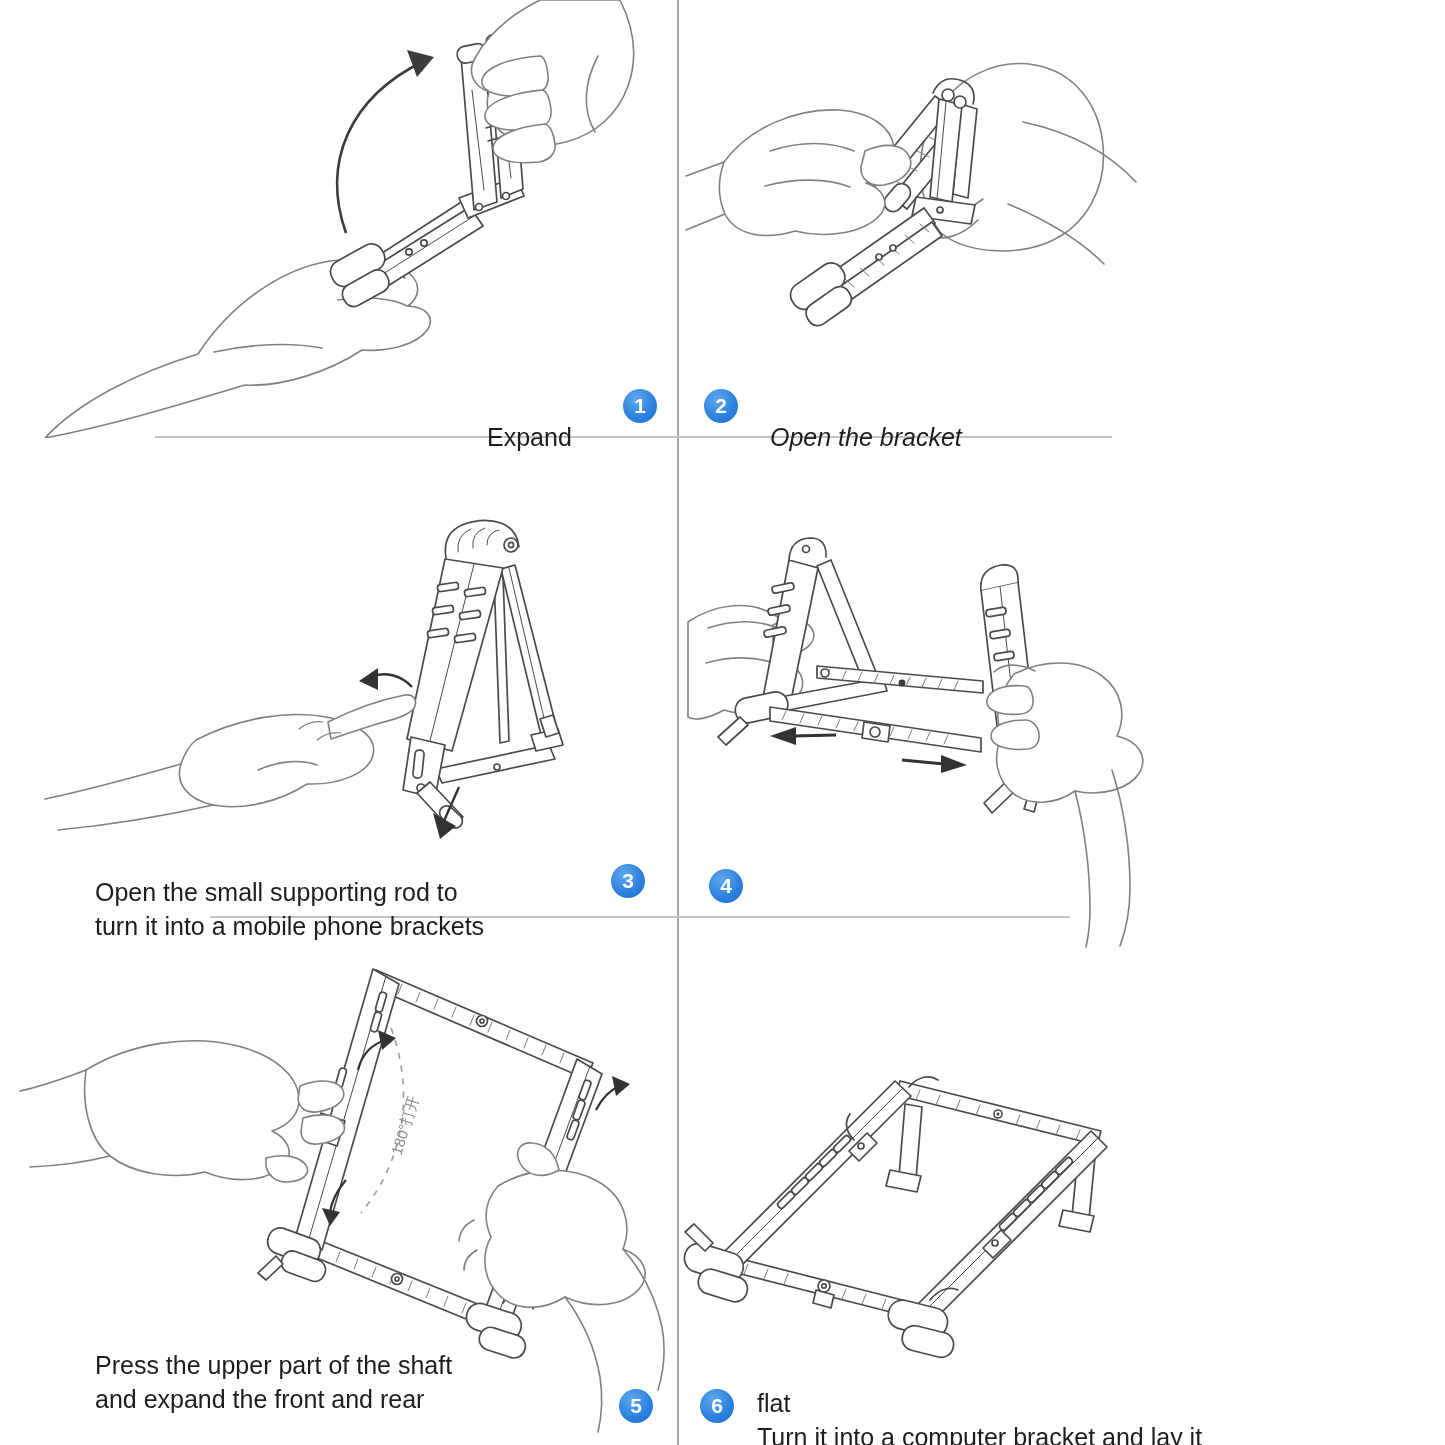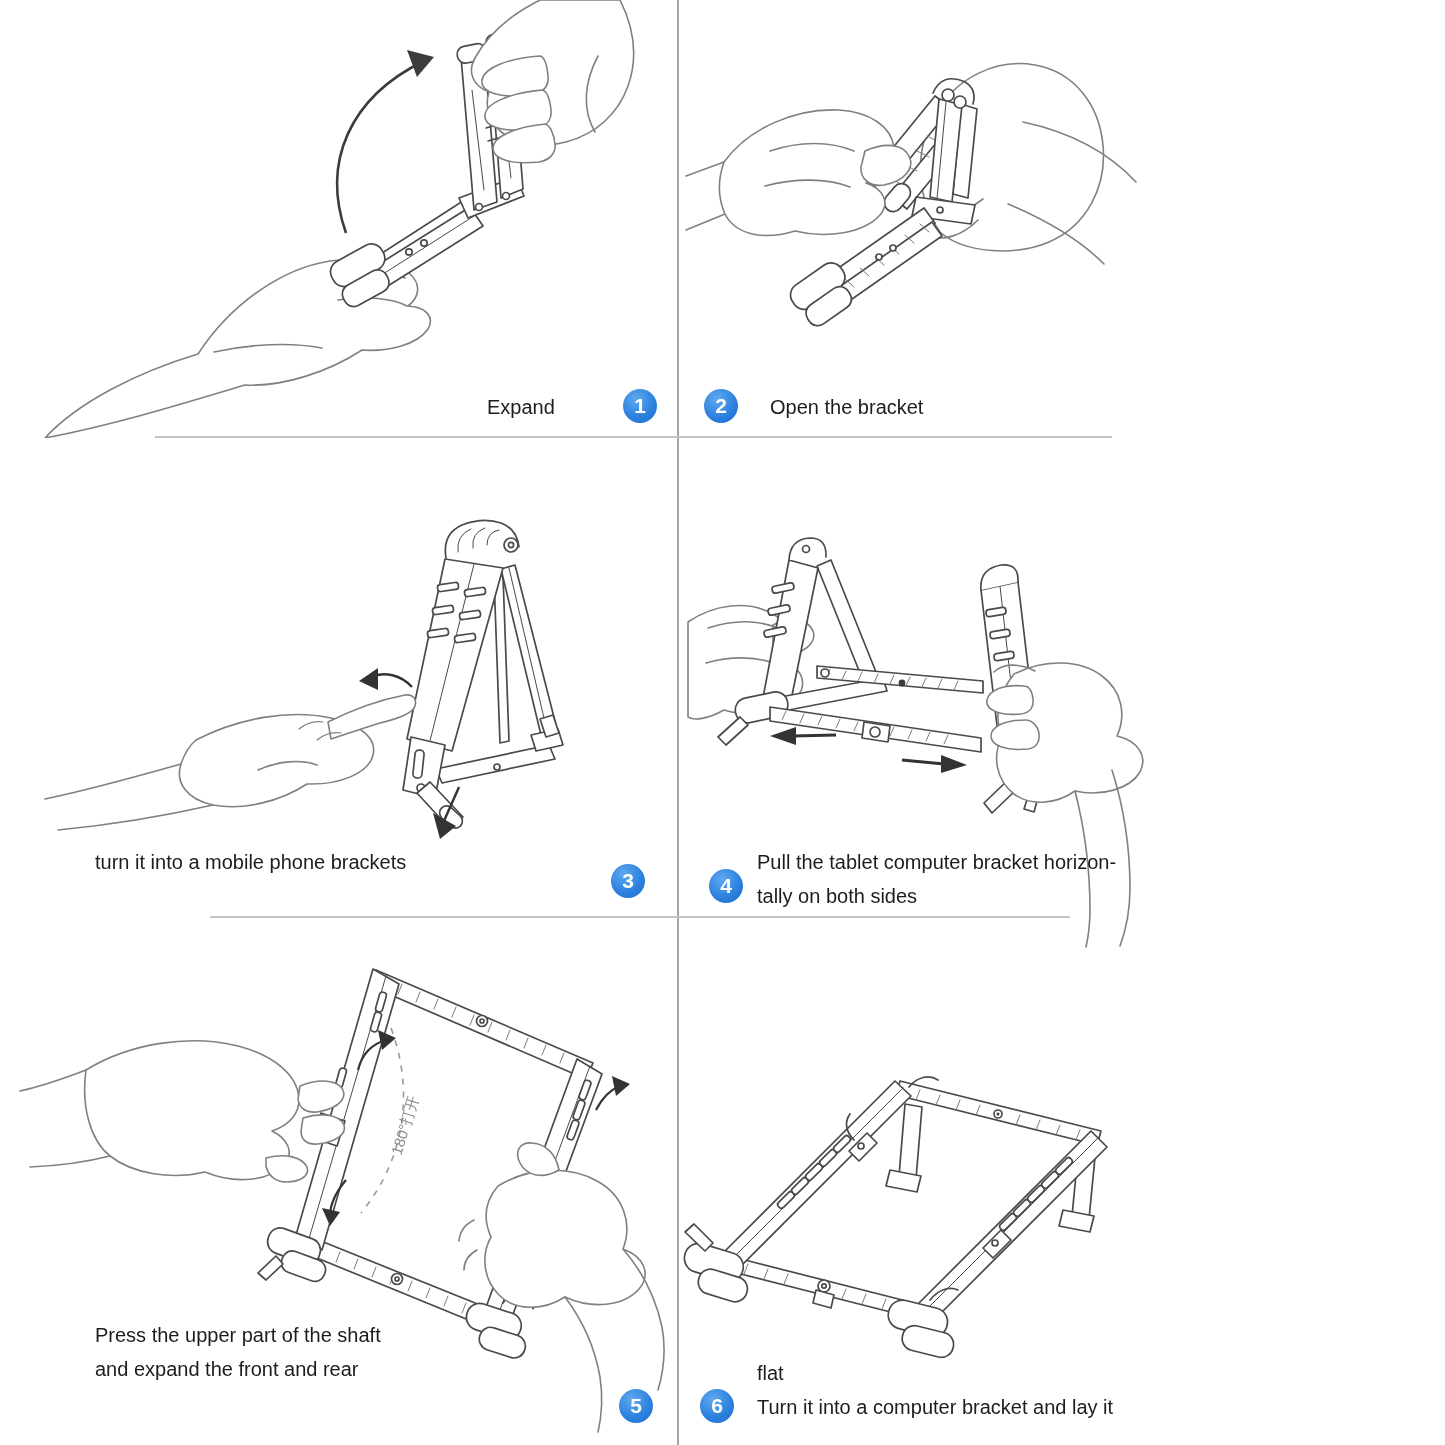--- a/index.html
+++ b/index.html
@@ -6,29 +6,29 @@
   .canvas{position:relative;width:1445px;height:1445px;background:#ffffff;overflow:hidden;
           font-family:"Liberation Sans", sans-serif;}
   .vdiv{position:absolute;left:677px;top:0;width:2px;height:1445px;background:#a6a6a6;}
   .hdiv{position:absolute;height:2px;background:#c3c3c3;}
   #hdiv1{left:155px;top:436px;width:957px;}
   #hdiv2{left:210px;top:916px;width:860px;}
   .panel-svg{position:absolute;}
   #p1{left:0;top:0;} #p2{left:678px;top:0;}
   #p3{left:0;top:438px;} #p4{left:678px;top:438px;}
   #p5{left:0;top:918px;} #p6{left:678px;top:918px;}
-  .caption{position:absolute;color:#1d1d1d;font-size:20px;line-height:34px;white-space:nowrap;}
+  .caption{position:absolute;color:#1d1d1d;font-size:25px;line-height:34px;white-space:nowrap;margin-top:30px;}
   .badge{position:absolute;width:34px;height:34px;border-radius:50%;
          background:radial-gradient(circle at 38% 30%, #5fa9ef 0%, #2e82de 55%, #176bd0 100%);
          color:#ffffff;font-size:21px;font-weight:bold;
          display:flex;align-items:center;justify-content:center;}
   #b1{left:623px;top:389px;} #b2{left:704px;top:389px;}
   #b3{left:611px;top:864px;} #b4{left:709px;top:869px;}
   #b5{left:619px;top:1389px;} #b6{left:700px;top:1389px;}
-  #c1{left:487px;top:390px;} #c2{left:770px;top:390px;}
+  #c1{left:487px;top:390px;} #c2{left:770px;top:390px;font-style:italic;}
   #c3{left:95px;top:845px;} #c4{left:757px;top:845px;}
   #c5{left:95px;top:1318px;} #c6{left:757px;top:1356px;}
 </style>
 </head>
 <body>
 
 <div class="canvas">
 
   <div class="vdiv"></div>
   <div class="hdiv" id="hdiv1"></div>
@@ -325,25 +325,22 @@
   <div class="badge" id="b5">5</div>
   <div class="badge" id="b6">6</div>
 
   <div class="caption" id="c1">
     <div>Expand</div>
   </div>
   <div class="caption" id="c2">
     <div>Open the bracket</div>
   </div>
   <div class="caption" id="c3">
+    <div>Open the small supporting rod to</div>
     <div>turn it into a mobile phone brackets</div>
-  </div>
-  <div class="caption" id="c4">
-    <div>Pull the tablet computer bracket horizon-</div>
-    <div>tally on both sides</div>
   </div>
   <div class="caption" id="c5">
     <div>Press the upper part of the shaft</div>
     <div>and expand the front and rear</div>
   </div>
   <div class="caption" id="c6">
     <div>flat</div>
     <div>Turn it into a computer bracket and lay it</div>
   </div>
 

